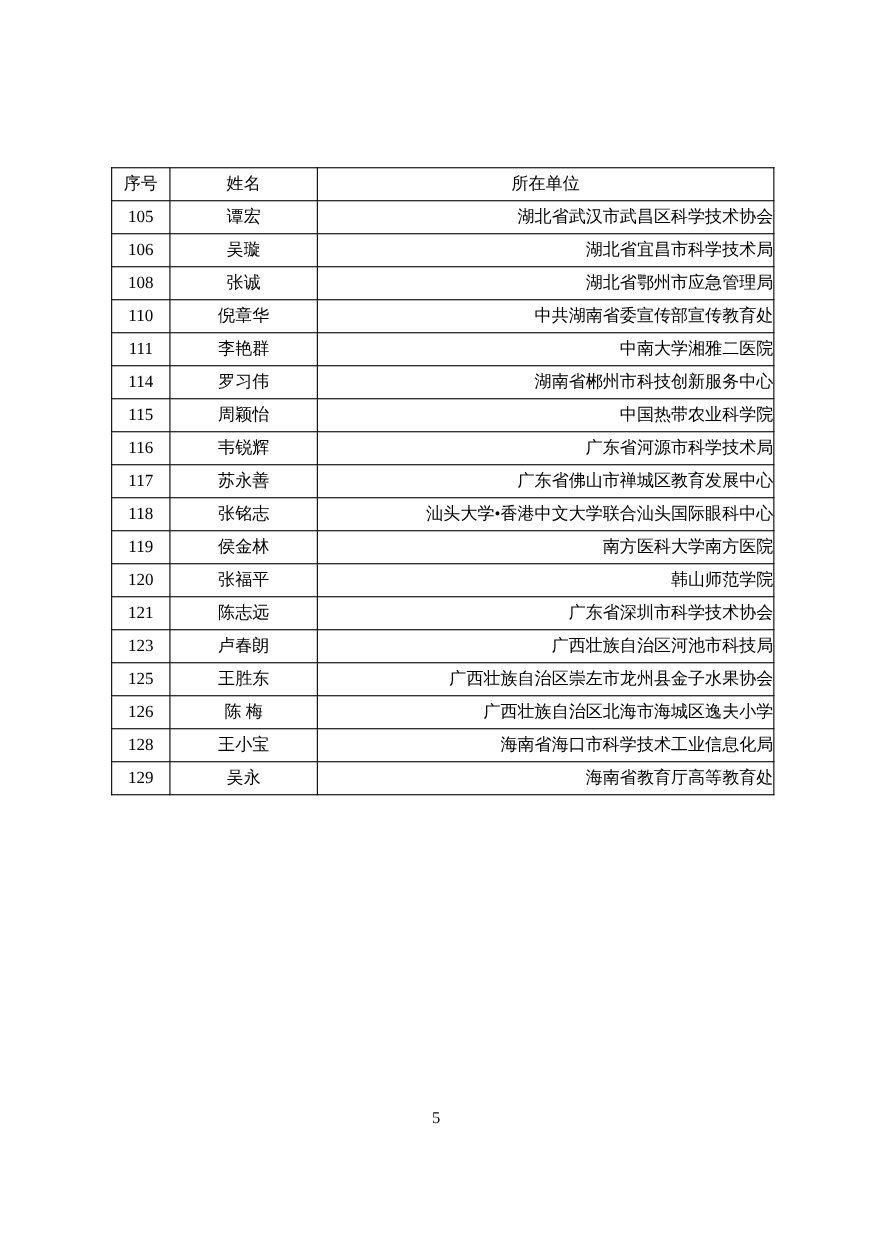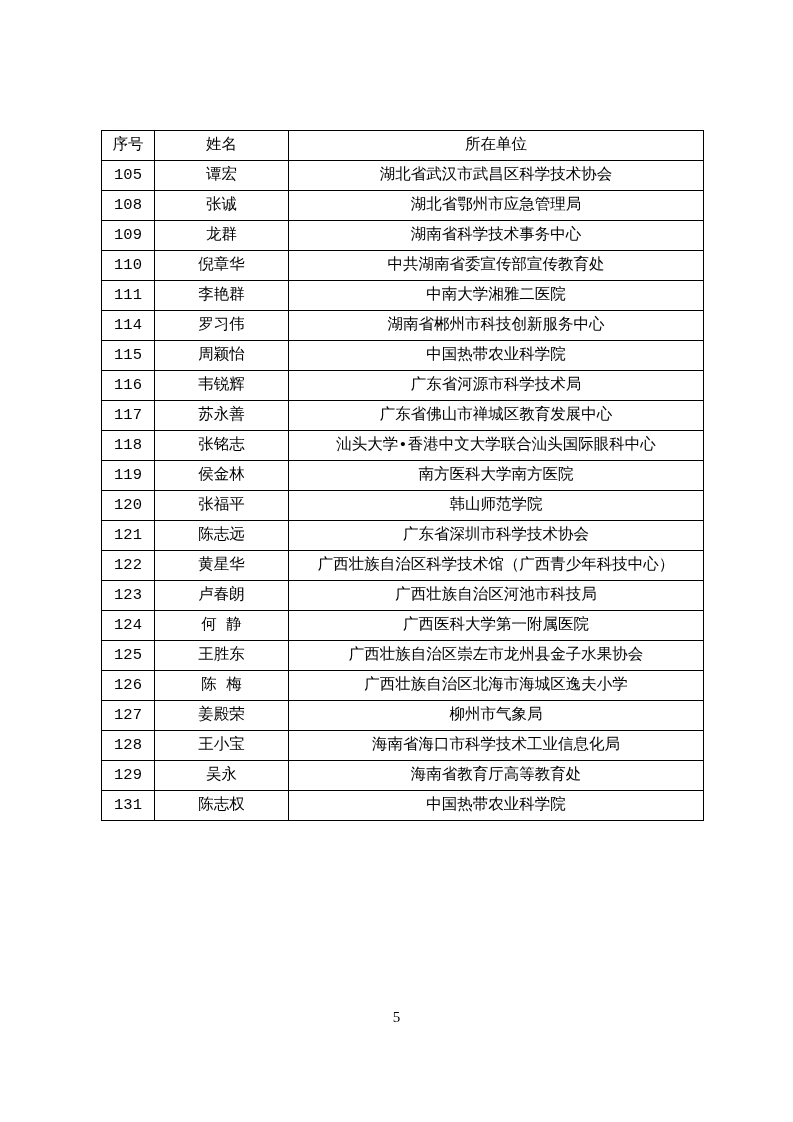--- a/index.html
+++ b/index.html
@@ -8,43 +8,42 @@
     height: 1122px;
     background: #ffffff;
     font-family: "Liberation Serif", "DejaVu Serif", serif;
     color: #000000;
     position: relative;
     overflow: hidden;
   }
   .doc-table {
     position: absolute;
     left: 101px;
-    top: 130px;
+    top: 152px;
     width: 602px;
     border-collapse: collapse;
     table-layout: fixed;
-    font-family: Liberation Mono, monospace;
   }
   .doc-table th,
   .doc-table td {
     border: 1px solid #000000;
     font-size: 15.5px;
     font-weight: normal;
     height: 30px;
     vertical-align: middle;
     padding: 0;
     line-height: 1.1;
     white-space: nowrap;
     overflow: hidden;
   }
   .col-no  { width: 53px; }
   .col-name { width: 134px; }
   .col-org { width: 415px; }
   .cell-no, .cell-name, th { text-align: center; }
-  .cell-org { text-align: center; padding-left: 8px; }
+  .cell-org { text-align: right; padding-left: 8px; }
   th.th-org { text-align: center; }
   .page-number {
     position: absolute;
     left: 0;
     right: 0;
     top: 1009px;
     text-align: center;
     font-size: 15px;
     color: #000000;
   }
@@ -65,33 +64,33 @@
       <th class="th-org">所在单位</th>
     </tr>
   </thead>
   <tbody>
   <tr>
     <td class="cell-no">105</td>
     <td class="cell-name">谭宏</td>
     <td class="cell-org">湖北省武汉市武昌区科学技术协会</td>
   </tr>
 
+  <tr>
+    <td class="cell-no">106</td>
+    <td class="cell-name">吴璇</td>
+    <td class="cell-org">湖北省宜昌市科学技术局</td>
+  </tr>
 
 
   <tr>
     <td class="cell-no">108</td>
     <td class="cell-name">张诚</td>
     <td class="cell-org">湖北省鄂州市应急管理局</td>
   </tr>
 
-  <tr>
-    <td class="cell-no">109</td>
-    <td class="cell-name">龙群</td>
-    <td class="cell-org">湖南省科学技术事务中心</td>
-  </tr>
 
   <tr>
     <td class="cell-no">110</td>
     <td class="cell-name">倪章华</td>
     <td class="cell-org">中共湖南省委宣传部宣传教育处</td>
   </tr>
 
   <tr>
     <td class="cell-no">111</td>
     <td class="cell-name">李艳群</td>
@@ -141,70 +140,50 @@
     <td class="cell-name">张福平</td>
     <td class="cell-org">韩山师范学院</td>
   </tr>
 
   <tr>
     <td class="cell-no">121</td>
     <td class="cell-name">陈志远</td>
     <td class="cell-org">广东省深圳市科学技术协会</td>
   </tr>
 
-  <tr>
-    <td class="cell-no">122</td>
-    <td class="cell-name">黄星华</td>
-    <td class="cell-org">广西壮族自治区科学技术馆（广西青少年科技中心）</td>
-  </tr>
 
   <tr>
     <td class="cell-no">123</td>
     <td class="cell-name">卢春朗</td>
     <td class="cell-org">广西壮族自治区河池市科技局</td>
   </tr>
 
-  <tr>
-    <td class="cell-no">124</td>
-    <td class="cell-name">何 静</td>
-    <td class="cell-org">广西医科大学第一附属医院</td>
-  </tr>
 
   <tr>
     <td class="cell-no">125</td>
     <td class="cell-name">王胜东</td>
     <td class="cell-org">广西壮族自治区崇左市龙州县金子水果协会</td>
   </tr>
 
   <tr>
     <td class="cell-no">126</td>
     <td class="cell-name">陈 梅</td>
     <td class="cell-org">广西壮族自治区北海市海城区逸夫小学</td>
   </tr>
 
-  <tr>
-    <td class="cell-no">127</td>
-    <td class="cell-name">姜殿荣</td>
-    <td class="cell-org">柳州市气象局</td>
-  </tr>
 
   <tr>
     <td class="cell-no">128</td>
     <td class="cell-name">王小宝</td>
     <td class="cell-org">海南省海口市科学技术工业信息化局</td>
   </tr>
 
   <tr>
     <td class="cell-no">129</td>
     <td class="cell-name">吴永</td>
     <td class="cell-org">海南省教育厅高等教育处</td>
   </tr>
 
 
-  <tr>
-    <td class="cell-no">131</td>
-    <td class="cell-name">陈志权</td>
-    <td class="cell-org">中国热带农业科学院</td>
-  </tr>
 </tbody>
 </table>
 
 <div class="page-number">5</div>
 
 </body></html>

